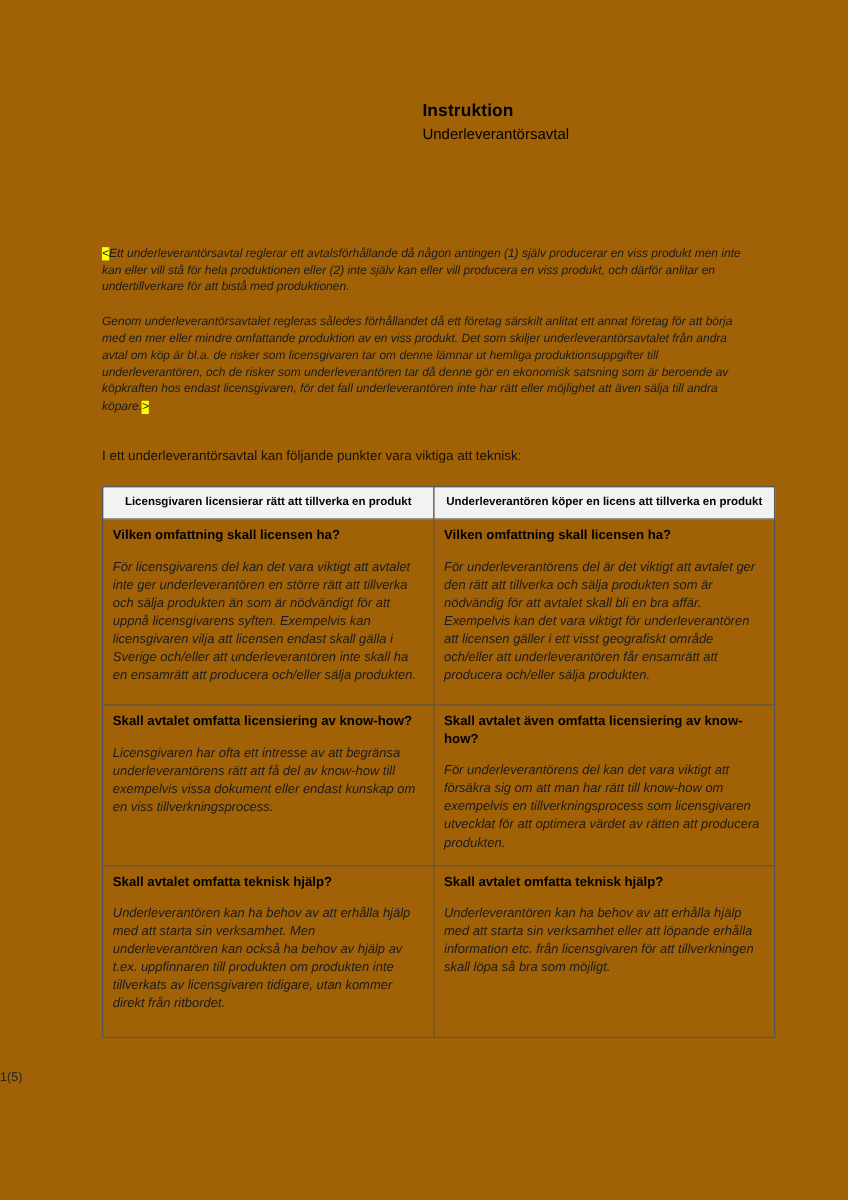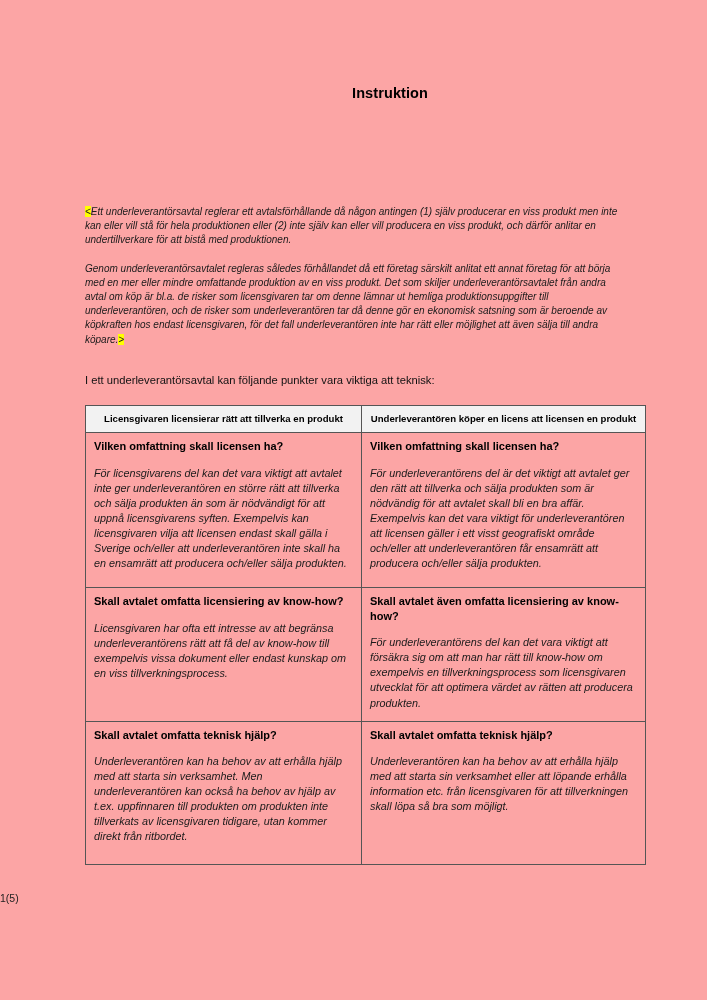--- a/index.html
+++ b/index.html
@@ -14,21 +14,21 @@
     color: #000000;
     position: relative;
     overflow: hidden;
   }
 
   .page {
     position: absolute;
     left: 0; top: 0;
     width: 707px;
     height: 1000px;
-    background: #fca5a5;
+    background: #a16207;
   }
 
   
   .doc-header {
     position: absolute;
     left: 352px;
     top: 84px;
     width: 300px;
   }
   .doc-title {
@@ -138,35 +138,36 @@
     color: #222222;
   }
 </style>
 </head>
 <body>
 
 <div class="page">
 
   <div class="doc-header">
     <div class="doc-title">Instruktion</div>
+    <div class="doc-subtitle">Underleverantörsavtal</div>
   </div>
 
   <div class="body-area">
     <p class="para"><span class="hl">&lt;</span><span>Ett underleverantörsavtal reglerar ett avtalsförhållande då någon antingen (1) själv producerar en viss produkt men inte kan eller vill stå för hela produktionen eller (2) inte själv kan eller vill producera en viss produkt, och därför anlitar en undertillverkare för att bistå med produktionen.</span></p>
     <p class="para"><span>Genom underleverantörsavtalet regleras således förhållandet då ett företag särskilt anlitat ett annat företag för att börja med en mer eller mindre omfattande produktion av en viss produkt. Det som skiljer underleverantörsavtalet från andra avtal om köp är bl.a. de risker som licensgivaren tar om denne lämnar ut hemliga produktionsuppgifter till underleverantören, och de risker som underleverantören tar då denne gör en ekonomisk satsning som är beroende av köpkraften hos endast licensgivaren, för det fall underleverantören inte har rätt eller möjlighet att även sälja till andra köpare.</span><span class="hl">&gt;</span></p>
   </div>
 
   <div class="lead-in">I ett underleverantörsavtal kan följande punkter vara viktiga att teknisk:</div>
 
   <div class="tbl-wrap">
     <table class="points">
       <thead>
         <tr>
           <th class="col-l">Licensgivaren licensierar rätt att tillverka en produkt</th>
-          <th class="col-r">Underleverantören köper en licens att licensen en produkt</th>
+          <th class="col-r">Underleverantören köper en licens att tillverka en produkt</th>
         </tr>
       </thead>
       <tbody>
         <tr class="row-1">
           <td class="col-l">
             <p class="cell-title">Vilken omfattning skall licensen ha?</p>
             <p class="cell-body">För licensgivarens del kan det vara viktigt att avtalet inte ger underleverantören en större rätt att tillverka och sälja produkten än som är nödvändigt för att uppnå licensgivarens syften. Exempelvis kan licensgivaren vilja att licensen endast skall gälla i Sverige och/eller att underleverantören inte skall ha en ensamrätt att producera och/eller sälja produkten.</p>
           </td>
           <td class="col-r">
             <p class="cell-title">Vilken omfattning skall licensen ha?</p>

